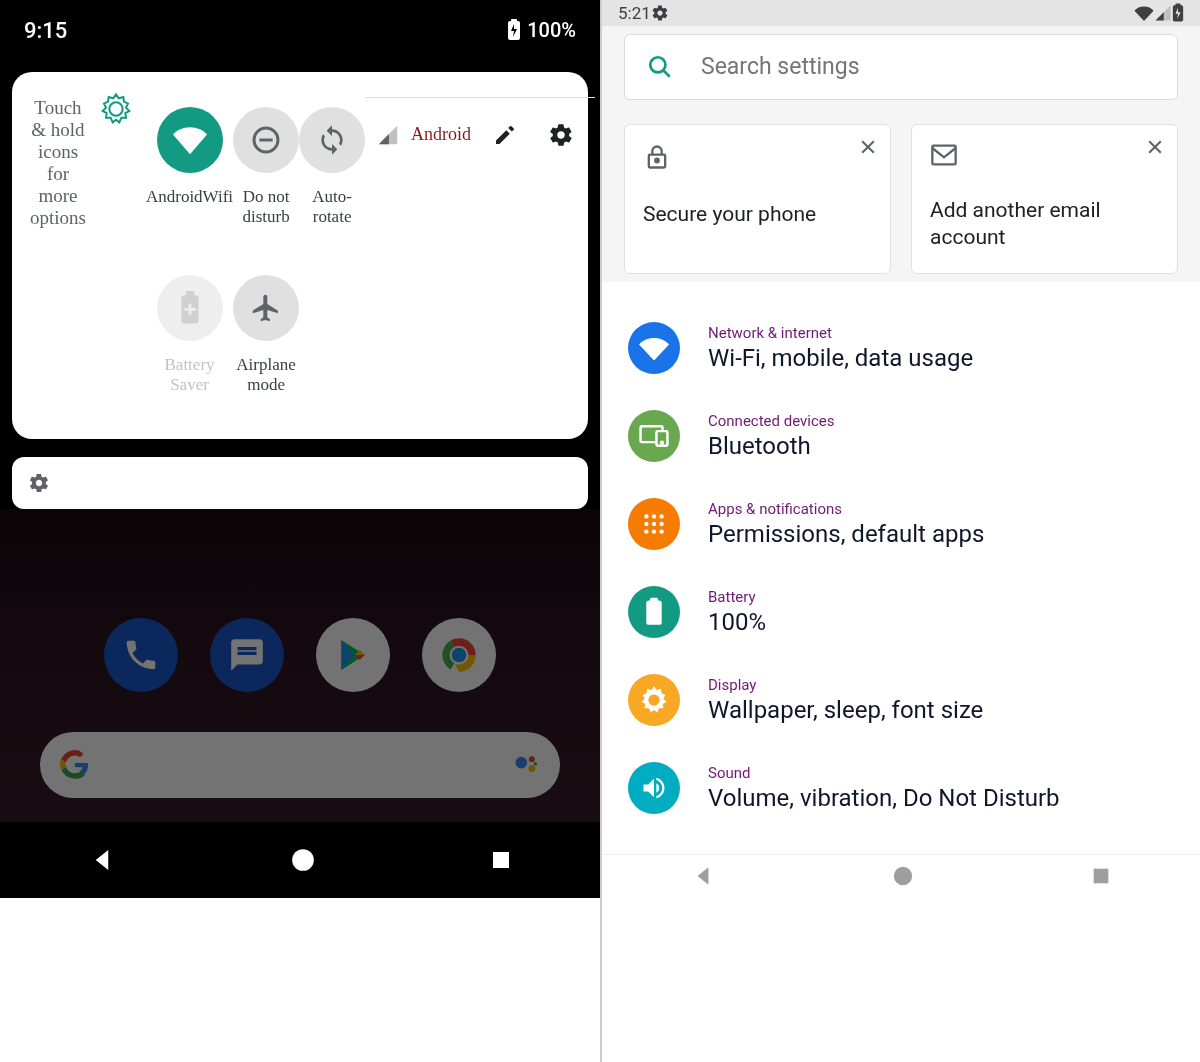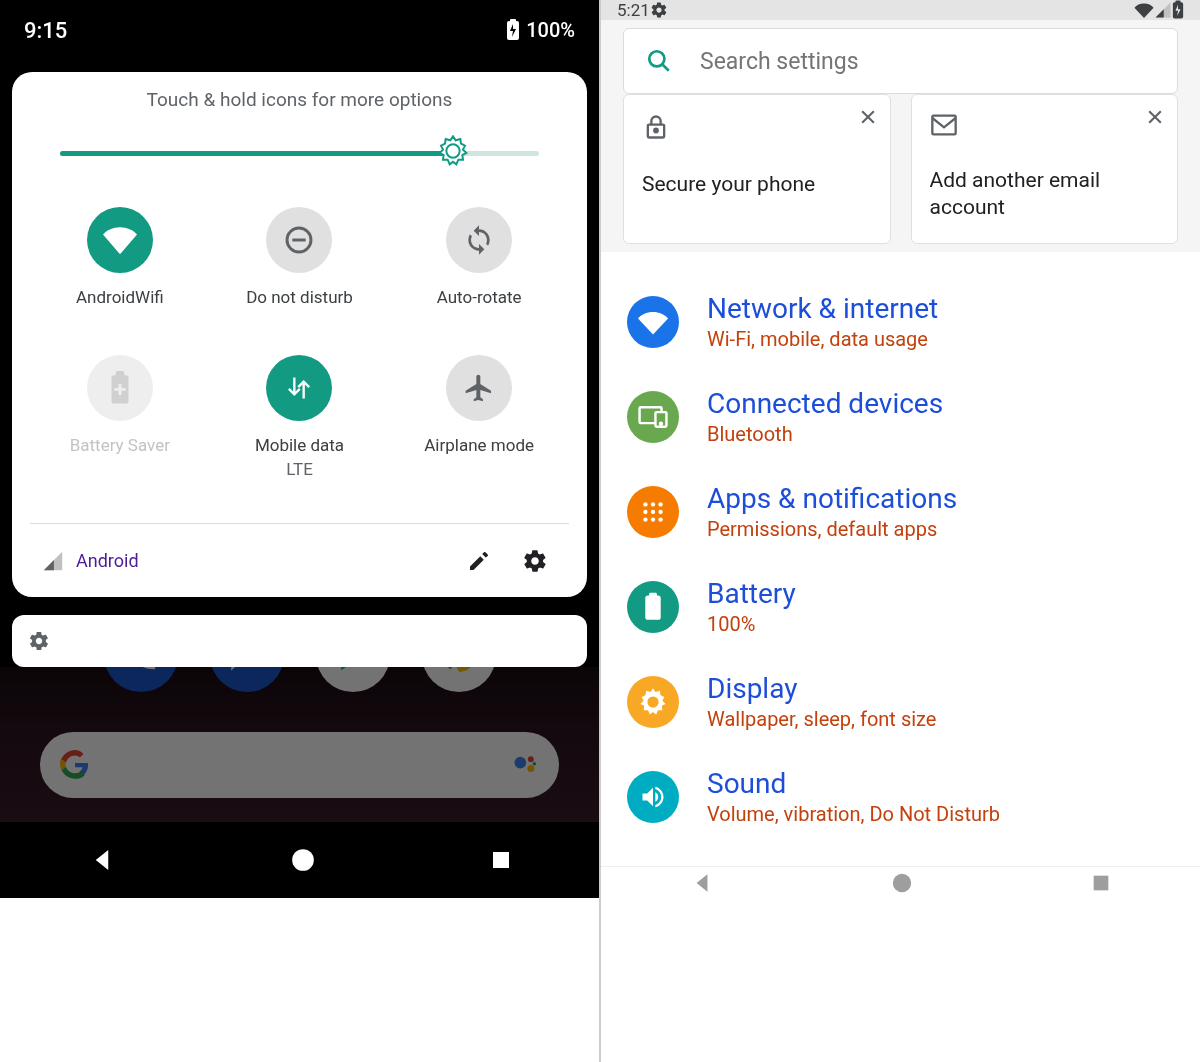--- a/index.html
+++ b/index.html
@@ -40,23 +40,24 @@
   .statusbar-left .right {
     display: flex;
     align-items: center;
     gap: 6px;
     font-size: 20px;
   }
   .qs-panel {
     margin: 12px;
     background: #fff;
     border-radius: 20px;
-    padding: 16px 18px 0 18px;
-    display: flex;
-    flex-direction: column;
+    padding: 25px 18px 0 18px;
+    display: flex;
+    flex-direction: row;
+    font-family: Liberation Serif, serif;
   }
   .qs-hint {
     text-align: center;
     color: #5f6368;
     font-size: 19px;
     margin-bottom: 28px;
   }
   .brightness {
     position: relative;
     height: 30px;
@@ -122,21 +123,21 @@
     border-top: 1px solid #dadce0;
     height: 74px;
     display: flex;
     align-items: center;
     padding: 0 12px;
     gap: 12px;
   }
   .qs-footer .carrier-text {
     flex: 1;
     font-size: 18px;
-    color: #4c1d95;
+    color: #7f1d1d;
   }
   .qs-footer .iconbtn {
     width: 44px; height: 44px;
     display: flex; align-items: center; justify-content: center;
   }
 
   .notif-card {
     margin: 6px 12px 0 12px;
     background: #fff;
     border-radius: 12px;
@@ -226,20 +227,21 @@
     padding: 0 22px;
     gap: 28px;
   }
   .search-box .placeholder {
     color: #757575;
     font-size: 23px;
   }
   .cards-row {
     display: flex;
     gap: 20px;
+    margin-top: 24px;
   }
   .card {
     flex: 1;
     background: #fff;
     border: 1px solid #e0e0e0;
     border-radius: 6px;
     padding: 18px;
     position: relative;
     min-height: 150px;
     display: flex;
@@ -270,27 +272,27 @@
   }
   .setting-circle {
     width: 52px; height: 52px;
     border-radius: 50%;
     display: flex;
     align-items: center;
     justify-content: center;
     flex-shrink: 0;
   }
   .setting-text .title {
-    font-size: 28px;
-    color: #1d4ed8;
+    font-size: 15px;
+    color: #701a75;
     margin-bottom: 2px;
   }
   .setting-text .sub {
-    font-size: 20px;
-    color: #c2410c;
+    font-size: 24px;
+    color: #0f172a;
   }
 
   .navbar-right {
     height: 64px;
     background: #fff;
     display: flex;
     align-items: center;
     justify-content: space-around;
     border-top: 1px solid #eee;
   }
@@ -363,30 +365,20 @@
           <svg width="26" height="34" viewBox="0 0 16 24" fill="#d0d0d0">
               <rect x="2" y="3" width="12" height="20" rx="2"></rect>
               <rect x="5" y="0" width="6" height="4" rx="1"></rect>
               <rect x="7" y="9" width="2" height="8" fill="#eee"></rect>
               <rect x="4" y="12" width="8" height="2" fill="#eee"></rect>
             </svg>
         </div>
         <div class="qs-label disabled">Battery Saver</div>
       </div>
 
-      <div class="qs-tile">
-        <div class="qs-circle active">
-          <svg width="28" height="28" viewBox="0 0 24 24" fill="#fff">
-              <path d="M9 3v12l-3-3-1.4 1.4L10 18.8l5.4-5.4L14 12l-3 3V3H9z" transform="translate(-2 0)"></path>
-              <path d="M15 21V9l3 3 1.4-1.4L14 5.2 8.6 10.6 10 12l3-3v12h2z" transform="translate(2 0)"></path>
-            </svg>
-        </div>
-        <div class="qs-label">Mobile data</div>
-        <div class="qs-sublabel">LTE</div>
-      </div>
 
       <div class="qs-tile">
         <div class="qs-circle inactive">
           <svg width="32" height="32" viewBox="0 0 24 24" fill="#5f6368">
               <path d="M21 16v-2l-8-5V3.5C13 2.7 12.3 2 11.5 2S10 2.7 10 3.5V9l-8 5v2l8-2.5V19l-2 1.5V22l3.5-1 3.5 1v-1.5L13 19v-5.5l8 2.5z"></path>
             </svg>
         </div>
         <div class="qs-label">Airplane mode</div>
       </div>
     </div>

